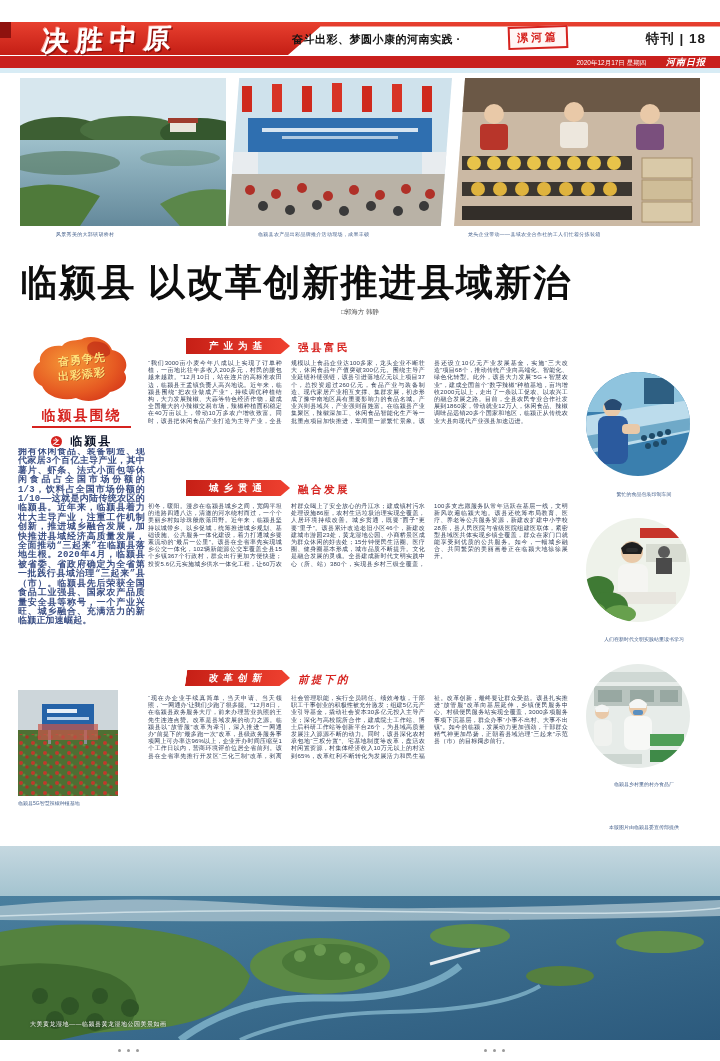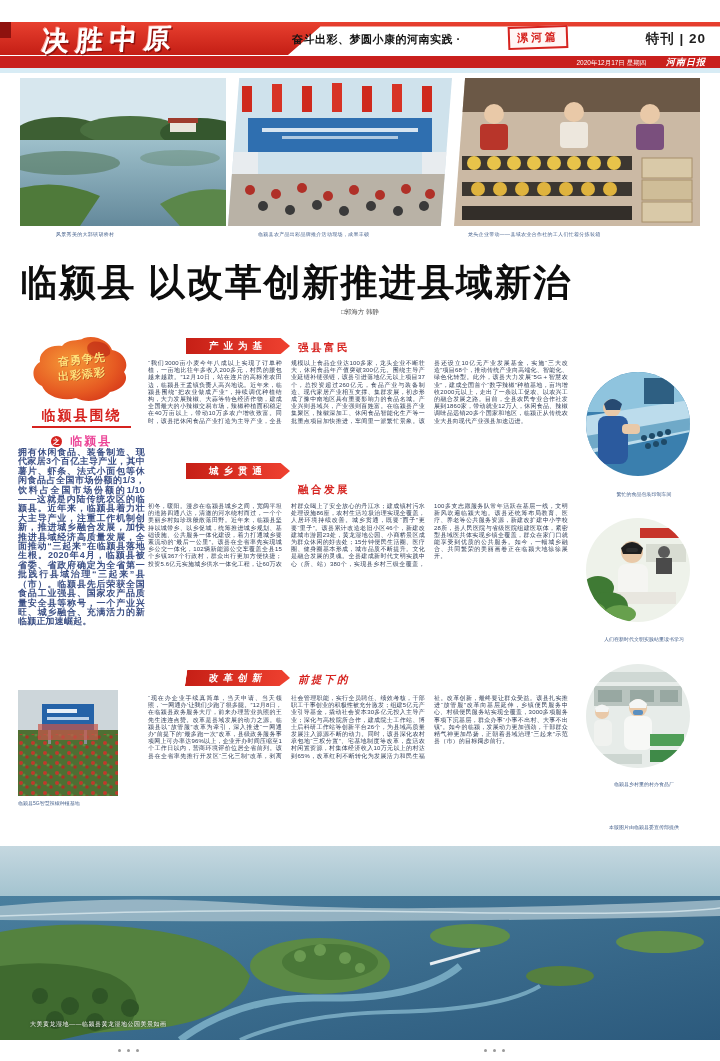--- a/index.html
+++ b/index.html
@@ -36,39 +36,39 @@
   .blob-wrap{position:absolute;left:32px;top:336px;width:100px;height:66px;}
   .blob-line{position:absolute;width:100px;text-align:center;font-weight:900;color:#ffe27a;
         font-size:11px;letter-spacing:1px;transform:rotate(-6deg);text-shadow:0.5px 0.5px 0 #b5481c;}
   .bl1{top:16px;} .bl2{top:31px;}
   .series-title{position:absolute;left:18px;top:407px;width:127px;text-align:center;
         font-size:14px;font-weight:900;color:#d6231f;letter-spacing:2px;}
   .series-underline{position:absolute;left:32px;top:426px;width:99px;height:1.5px;background:#d6231f;}
   .badge-row{position:absolute;left:18px;top:432px;width:127px;text-align:center;}
   .badge-circle{display:inline-block;width:11px;height:11px;border-radius:50%;background:#d6231f;
         color:#fff;font-size:7px;line-height:11px;font-weight:700;vertical-align:middle;}
-  .county{display:inline-block;margin-left:4px;font-size:12px;font-weight:900;color:#ec4899;
+  .county{display:inline-block;margin-left:4px;font-size:12px;font-weight:900;color:#0f172a;
         letter-spacing:2px;vertical-align:middle;font-family:"Liberation Serif","DejaVu Serif",serif;}
   .intro{position:absolute;left:18px;top:448px;width:127px;height:218px;overflow:hidden;
-        font-size:9px;line-height:9.4px;font-weight:700;color:#3d5186;text-align:justify;letter-spacing:0.2px;}
+        font-size:9px;line-height:9.4px;font-weight:700;color:#3d5186;text-align:justify;letter-spacing:0.2px;font-family:Liberation Mono, monospace;}
   .chili{position:absolute;left:18px;top:690px;width:100px;height:106px;overflow:hidden;}
   .chili-cap{position:absolute;left:18px;top:800px;width:127px;font-size:5px;color:#46618c;}
   
   .sec-banner{position:absolute;left:186px;width:104px;height:16px;
         background:linear-gradient(90deg,#c61f16,#ef4130);
         clip-path:polygon(0 0,91% 0,100% 50%,91% 100%,0 100%);
         color:#fff;font-size:9.5px;font-weight:900;letter-spacing:5px;text-align:center;line-height:16px;}
   .sec-banner.skew{transform:skewX(-8deg);}
   .sec-sub{position:absolute;left:298px;font-size:10.5px;font-weight:900;color:#d6231f;letter-spacing:2.5px;}
   .sec-sub.skew{font-style:italic;}
   .sec-body{position:absolute;left:148px;width:420px;overflow:hidden;
         column-count:3;column-gap:9px;font-size:6px;line-height:7.2px;
         color:#303c55;text-align:justify;letter-spacing:0.2px;}
   .b1{top:338px;} .s1{top:341px;text-align:right;} .t1{top:360px;height:114px;}
-  .b2{top:463px;} .s2{top:483px;} .t2{top:503px;height:158px;}
+  .b2{top:480px;} .s2{top:483px;} .t2{top:503px;height:158px;}
   .b3{top:670px;} .s3{top:673px;} .t3{top:695px;height:150px;}
   
   .circ{position:absolute;left:586px;width:104px;height:104px;border-radius:50%;overflow:hidden;}
   .c1{top:372px;} .c2{top:518px;} .c3{top:664px;}
   .rcap{position:absolute;left:576px;width:136px;text-align:center;font-size:5px;color:#46618c;}
   .rc1{top:491px;} .rc2{top:636px;} .rc3{top:781px;}
   .credit{position:absolute;left:576px;top:824px;width:136px;text-align:center;font-size:5px;color:#46618c;}
   
   .bottom-photo{position:absolute;left:0;top:846px;width:720px;height:194px;overflow:hidden;}
   .bottom-cap{position:absolute;left:30px;top:1020px;font-size:6px;color:#ffffff;
@@ -82,21 +82,21 @@
 <body>
 
 <div class="page">
 
   <div class="masthead">
     <div class="flag"></div>
     <div class="flag-accent"></div>
     <div class="flag-title">决胜中原</div>
     <div class="series-line">奋斗出彩、梦圆小康的河南实践 ·</div>
     <div class="stamp">漯河篇</div>
-    <div class="edition">特刊 | 20</div>
+    <div class="edition">特刊 | 18</div>
   </div>
   <div class="datebar">
     <span>2020年12月17日 星期四</span>
     <span class="paper-logo">河南日报</span>
   </div>
   <div class="skyline"></div>
 
   <div class="photo ph1">
     <svg width="206" height="148">
       <rect width="206" height="60" fill="#d7e7ee"></rect>

